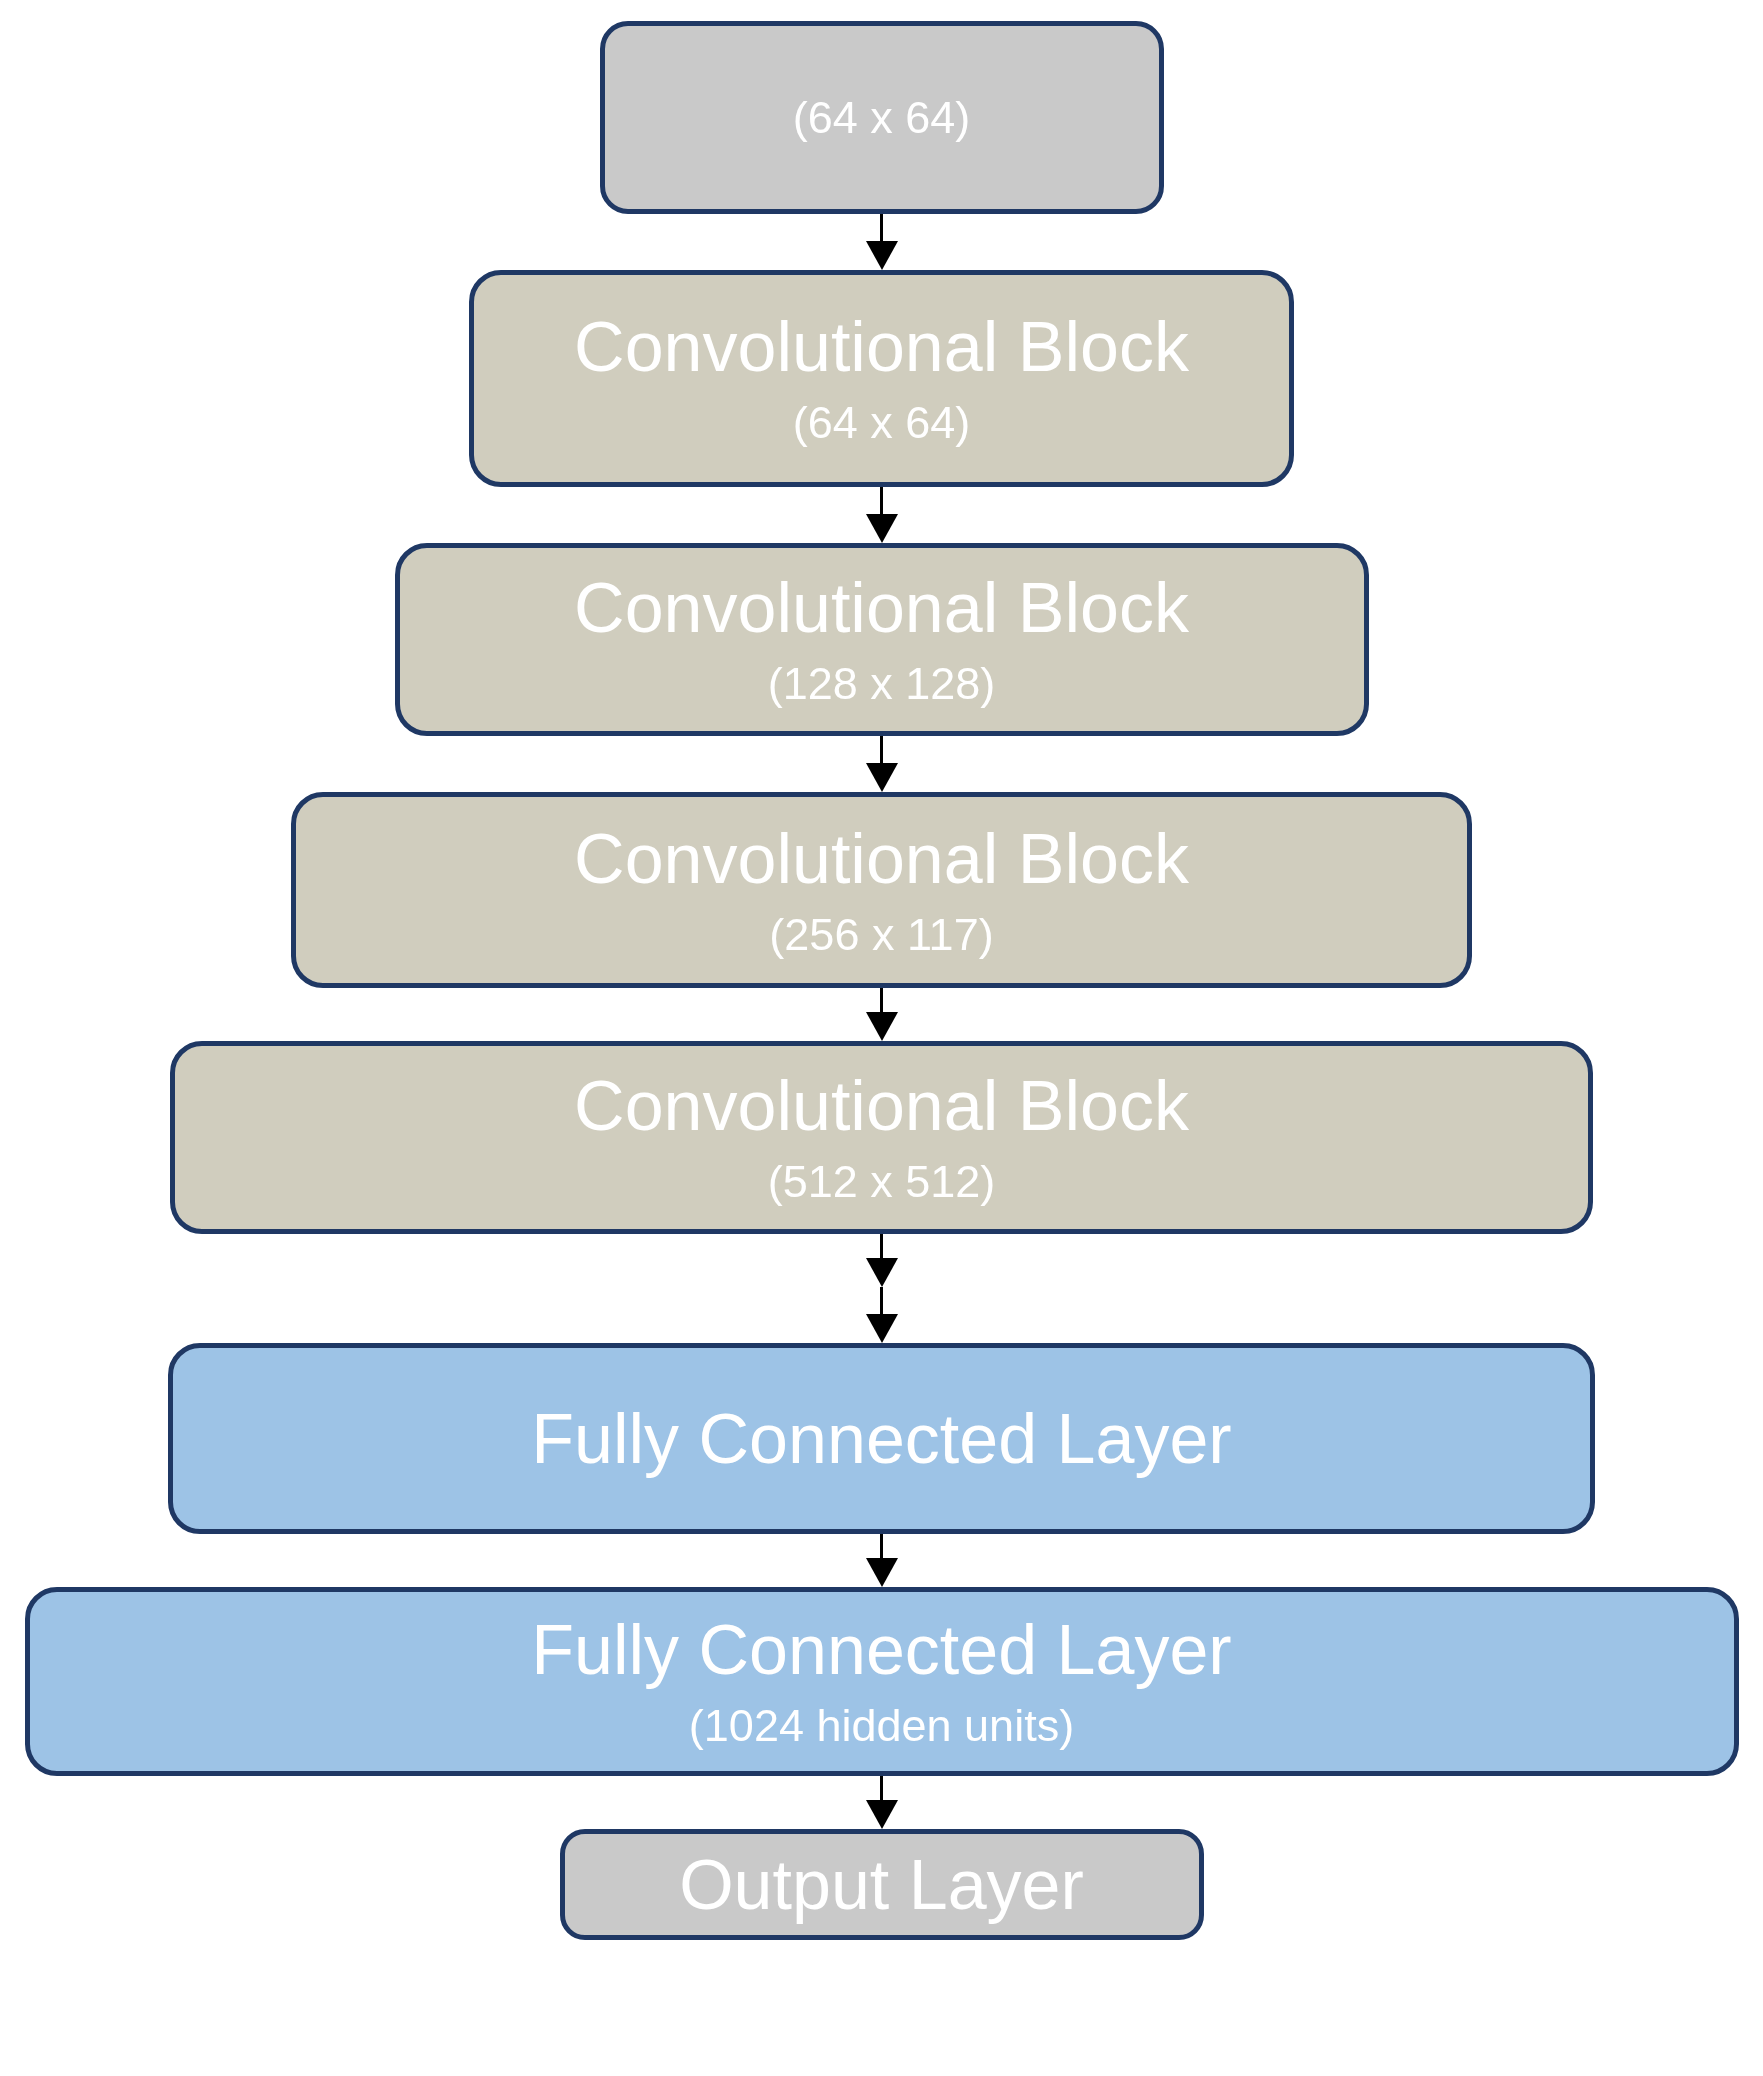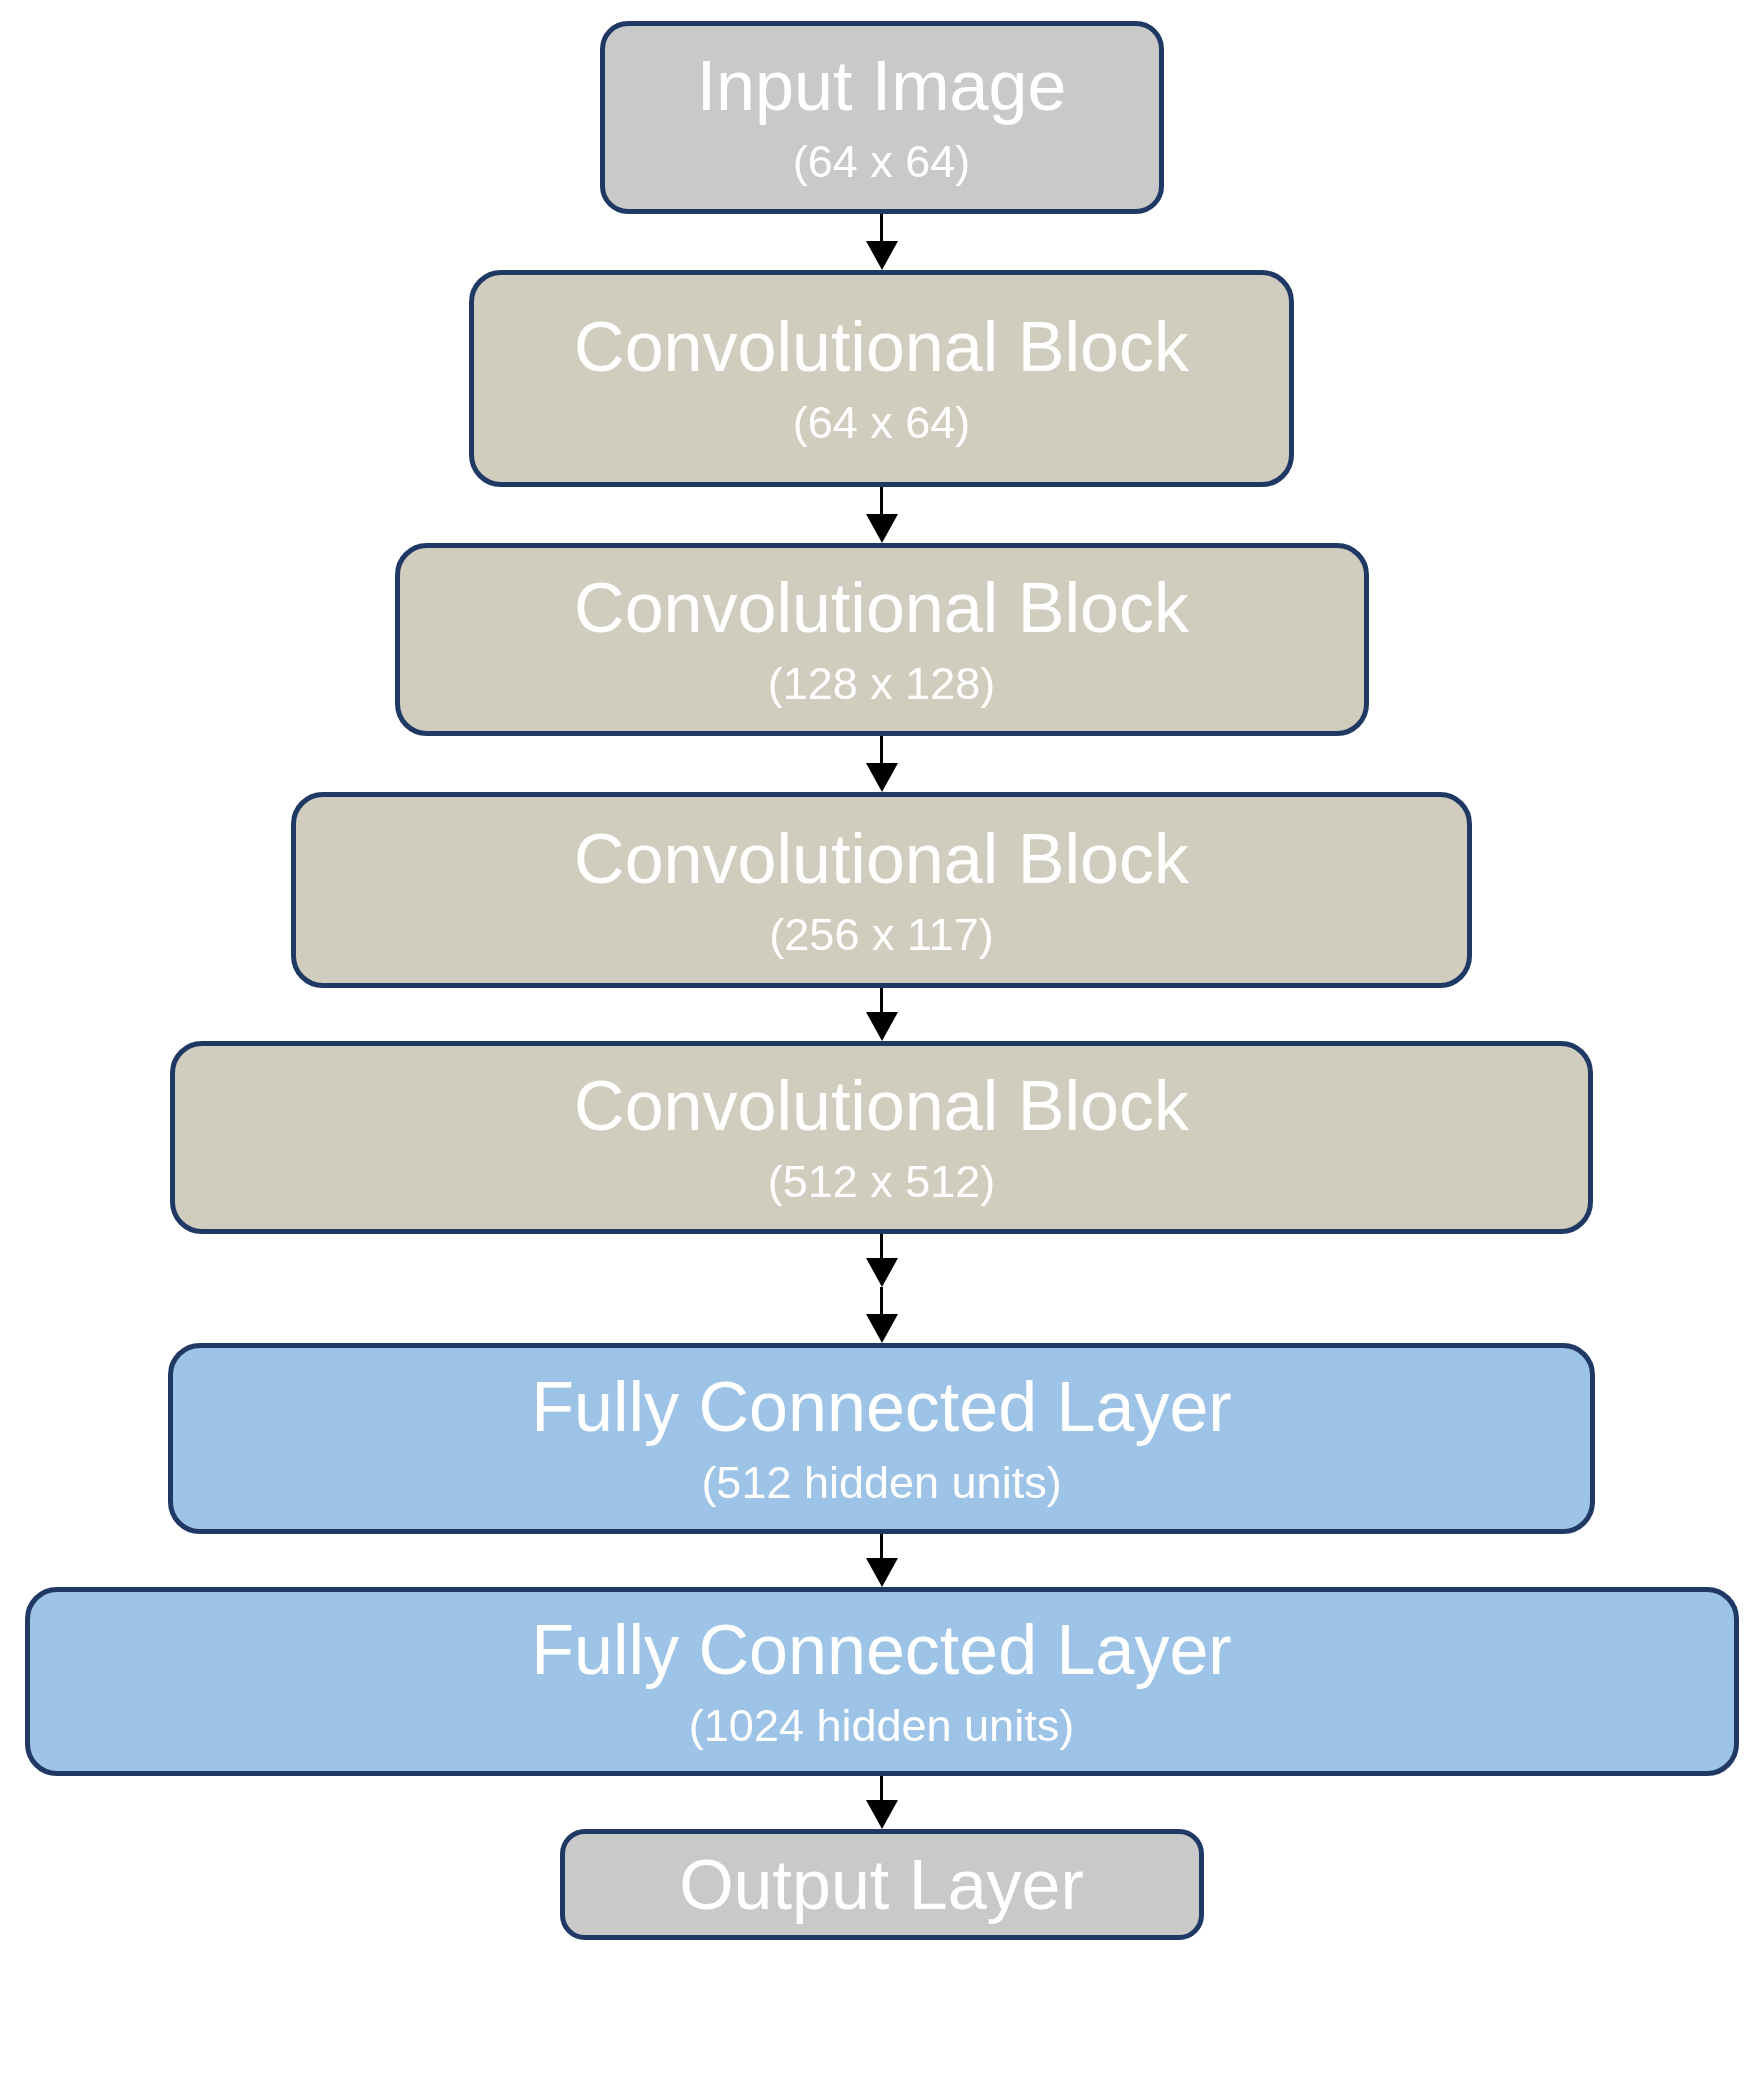--- a/index.html
+++ b/index.html
@@ -85,21 +85,20 @@
     border-right: 16px solid transparent;
     border-top: 29.4px solid #000000;
   }
 </style>
 </head>
 <body>
 
 <div id="diagram">
 
   <div class="node n-input" style="background-color: rgb(201, 201, 201);">
-    <div class="label">Input Image</div>
     <div class="sublabel">(64 x 64)</div>
   </div>
 
   <div class="arrow g80"></div>
 
   <div class="node n-conv1" style="background-color: rgb(208, 205, 190);">
     <div class="label">Convolutional Block</div>
     <div class="sublabel">(64 x 64)</div>
   </div>
 
@@ -124,21 +123,20 @@
     <div class="sublabel">(512 x 512)</div>
   </div>
 
   <div class="arrow g75"></div>
 
 
   <div class="arrow g80"></div>
 
   <div class="node n-fc1" style="background-color: rgb(157, 195, 230);">
     <div class="label">Fully Connected Layer</div>
-    <div class="sublabel">(512 hidden units)</div>
   </div>
 
   <div class="arrow g75"></div>
 
   <div class="node n-fc2" style="background-color: rgb(157, 195, 230);">
     <div class="label">Fully Connected Layer</div>
     <div class="sublabel">(1024 hidden units)</div>
   </div>
 
   <div class="arrow g75"></div>

